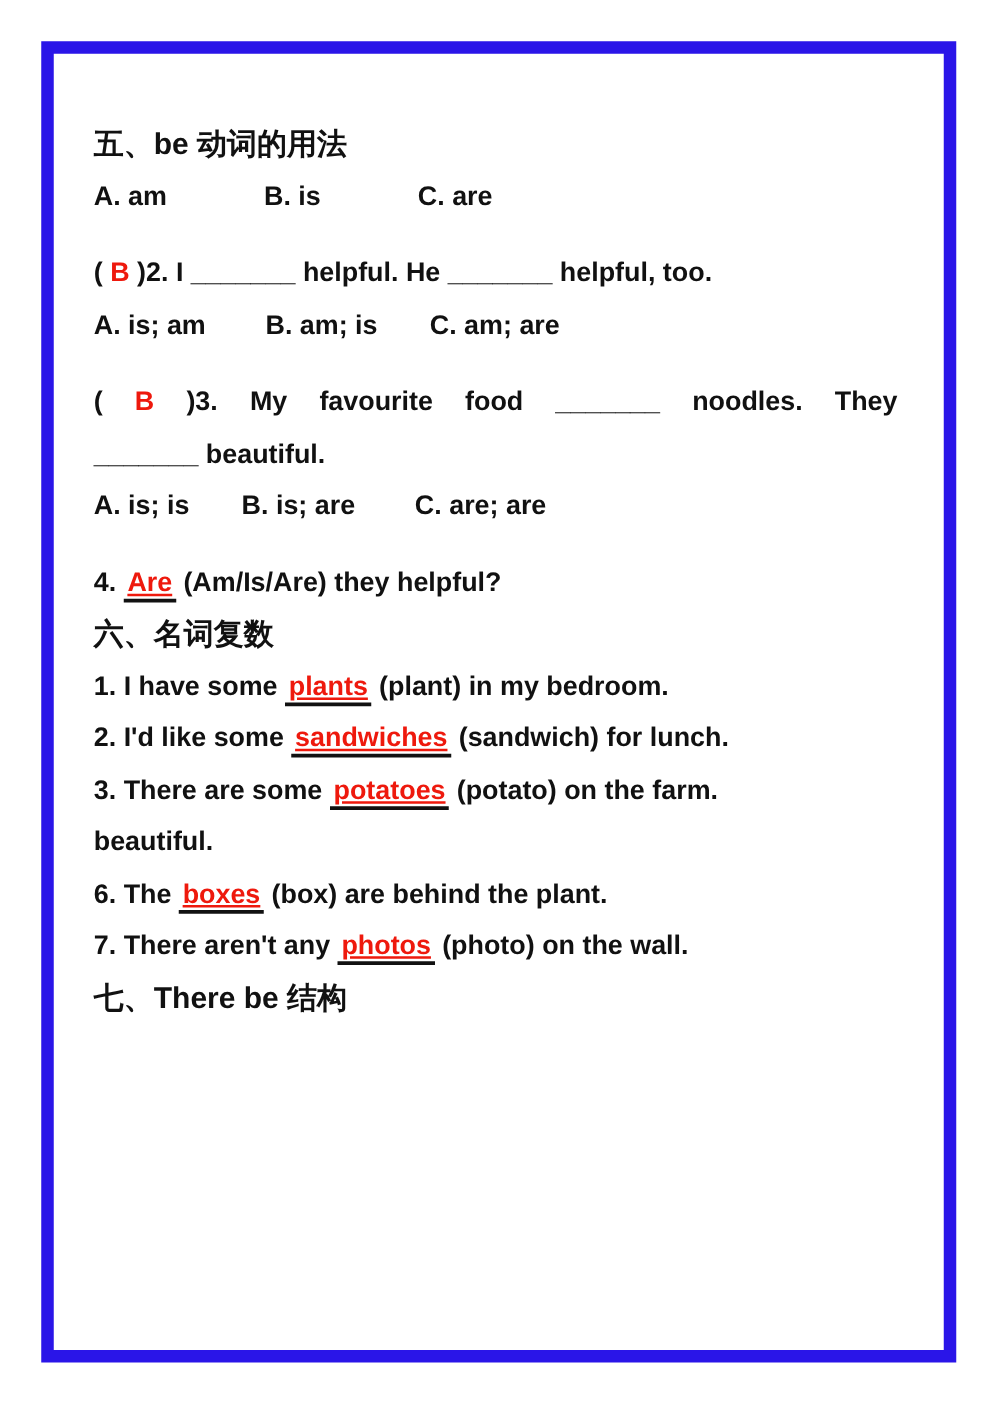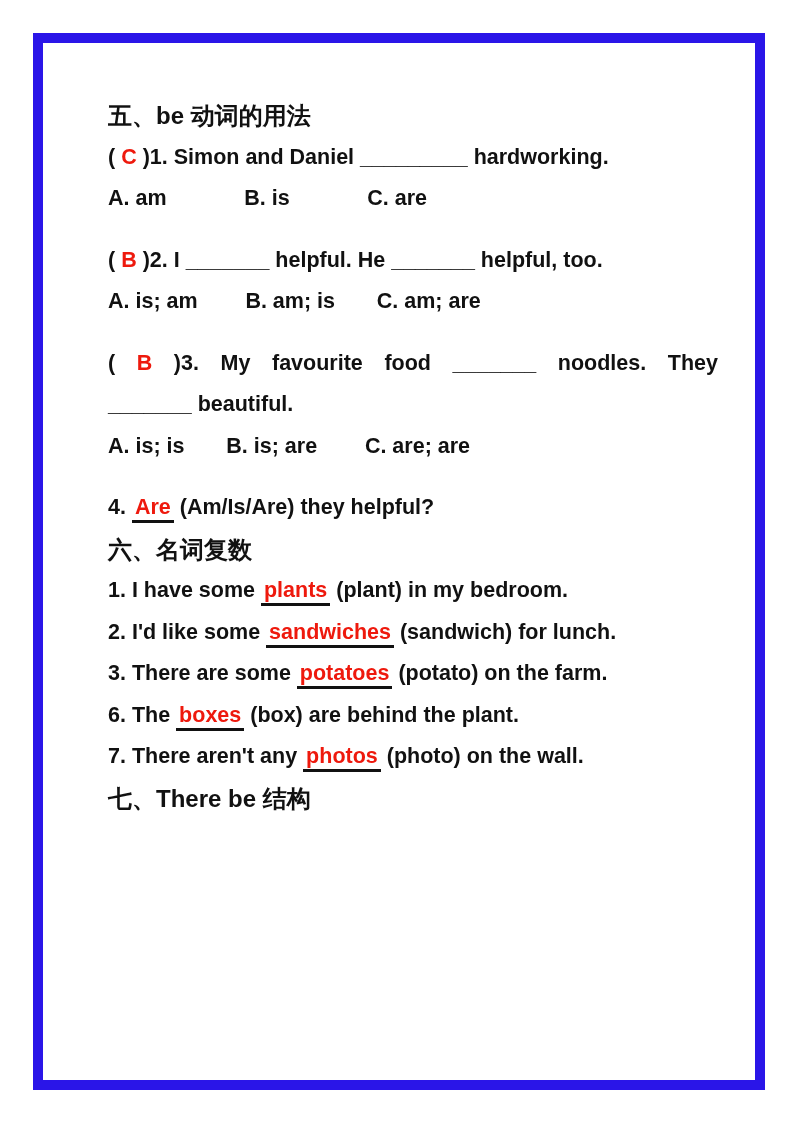--- a/index.html
+++ b/index.html
@@ -27,51 +27,51 @@
   }
   .content{
     position:absolute;left:75px;top:95px;
     width:643px;
   }
   .line{
     min-height:41.5px;
     line-height:41.5px;
     font-size:21.5px;
     white-space:pre;          
-    margin-left:33px;
   }
   .line.hd{font-size:24px;}
   .line.gap{margin-top:20px;}
   .line.jf{
     white-space:normal;
     text-align:justify;
     text-align-last:justify;
   }
   .sg-k{color:var(--ink);}
   .sg-r{color:var(--red);}
   .sg-ru{
     color:var(--red);
     border-bottom:3px solid var(--ink);
     padding:0 3px 1px 3px;
+    text-decoration:underline;
   }
 </style>
 </head>
 <body>
 
 <div class="frame"></div>
 <div class="content">
     <div class="line hd"><span class="sg-k">五、be 动词的用法</span></div>
-    <div class="line"><span class="sg-k">( </span><span class="sg-r">C</span><span class="sg-k"> )1. Simon and Daniel _________ hardworking.</span></div>
     <div class="line"><span class="sg-k">A. am             B. is             C. are</span></div>
     <div class="line gap"><span class="sg-k">( </span><span class="sg-r">B</span><span class="sg-k"> )2. I _______ helpful. He _______ helpful, too.</span></div>
     <div class="line"><span class="sg-k">A. is; am        B. am; is       C. am; are</span></div>
     <div class="line jf gap"><span class="sg-k">( </span><span class="sg-r">B</span><span class="sg-k"> )3. My favourite food _______ noodles. They</span></div>
     <div class="line"><span class="sg-k">_______ beautiful.</span></div>
     <div class="line"><span class="sg-k">A. is; is       B. is; are        C. are; are</span></div>
     <div class="line gap"><span class="sg-k">4. </span><span class="sg-ru">Are</span><span class="sg-k"> (Am/Is/Are) they helpful?</span></div>
     <div class="line hd"><span class="sg-k">六、名词复数</span></div>
     <div class="line"><span class="sg-k">1. I have some </span><span class="sg-ru">plants</span><span class="sg-k"> (plant) in my bedroom.</span></div>
     <div class="line"><span class="sg-k">2. I'd like some </span><span class="sg-ru">sandwiches</span><span class="sg-k"> (sandwich) for lunch.</span></div>
     <div class="line"><span class="sg-k">3. There are some </span><span class="sg-ru">potatoes</span><span class="sg-k"> (potato) on the farm.</span></div>
+    <div class="line"><span class="sg-k">beautiful.</span></div>
     <div class="line"><span class="sg-k">6. The </span><span class="sg-ru">boxes</span><span class="sg-k"> (box) are behind the plant.</span></div>
     <div class="line"><span class="sg-k">7. There aren't any </span><span class="sg-ru">photos</span><span class="sg-k"> (photo) on the wall.</span></div>
     <div class="line hd"><span class="sg-k">七、There be 结构</span></div>
   </div>
 
 </body></html>

